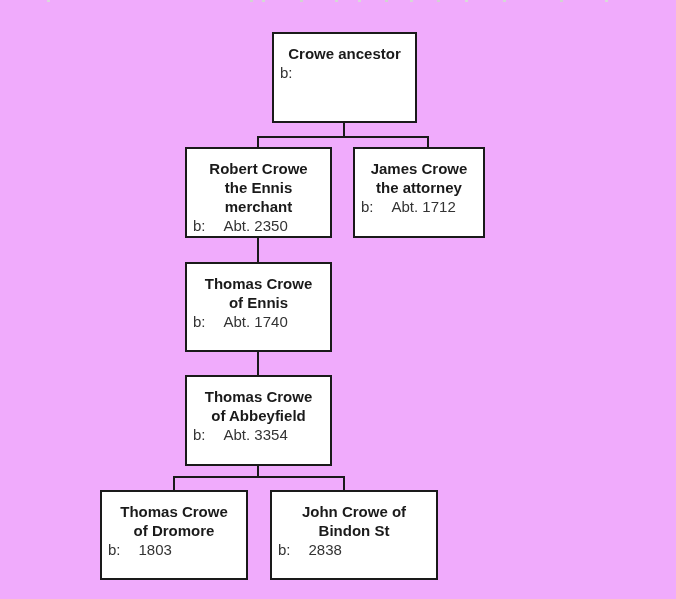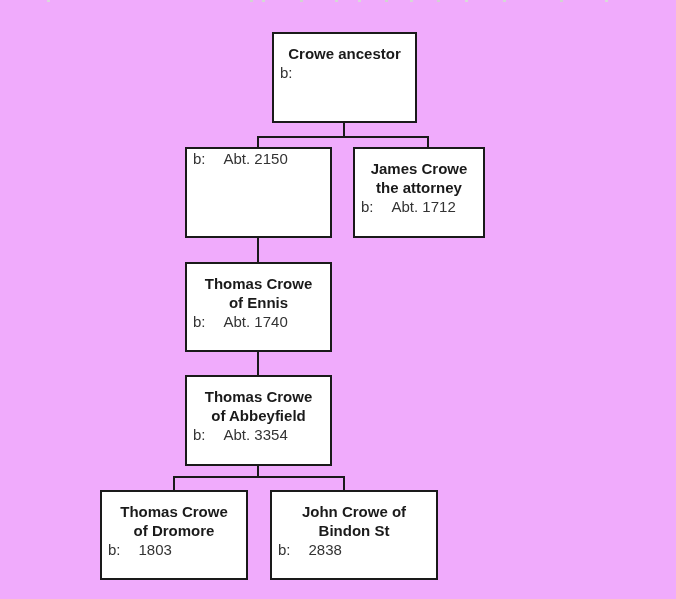--- a/index.html
+++ b/index.html
@@ -98,23 +98,26 @@
 
   <div class="node" id="node-ancestor">
     <div class="name">Crowe ancestor</div>
     <div class="birth">
       <span class="label">b:</span>
       <span class="value"></span>
     </div>
   </div>
 
   <div class="node" id="node-robert">
+    <div class="name">Robert Crowe
+the Ennis
+merchant</div>
     <div class="birth">
       <span class="label">b:</span>
-      <span class="value">Abt. 2150</span>
+      <span class="value">Abt. 2350</span>
     </div>
   </div>
 
   <div class="node" id="node-james">
     <div class="name">James Crowe
 the attorney</div>
     <div class="birth">
       <span class="label">b:</span>
       <span class="value">Abt. 1712</span>
     </div>

